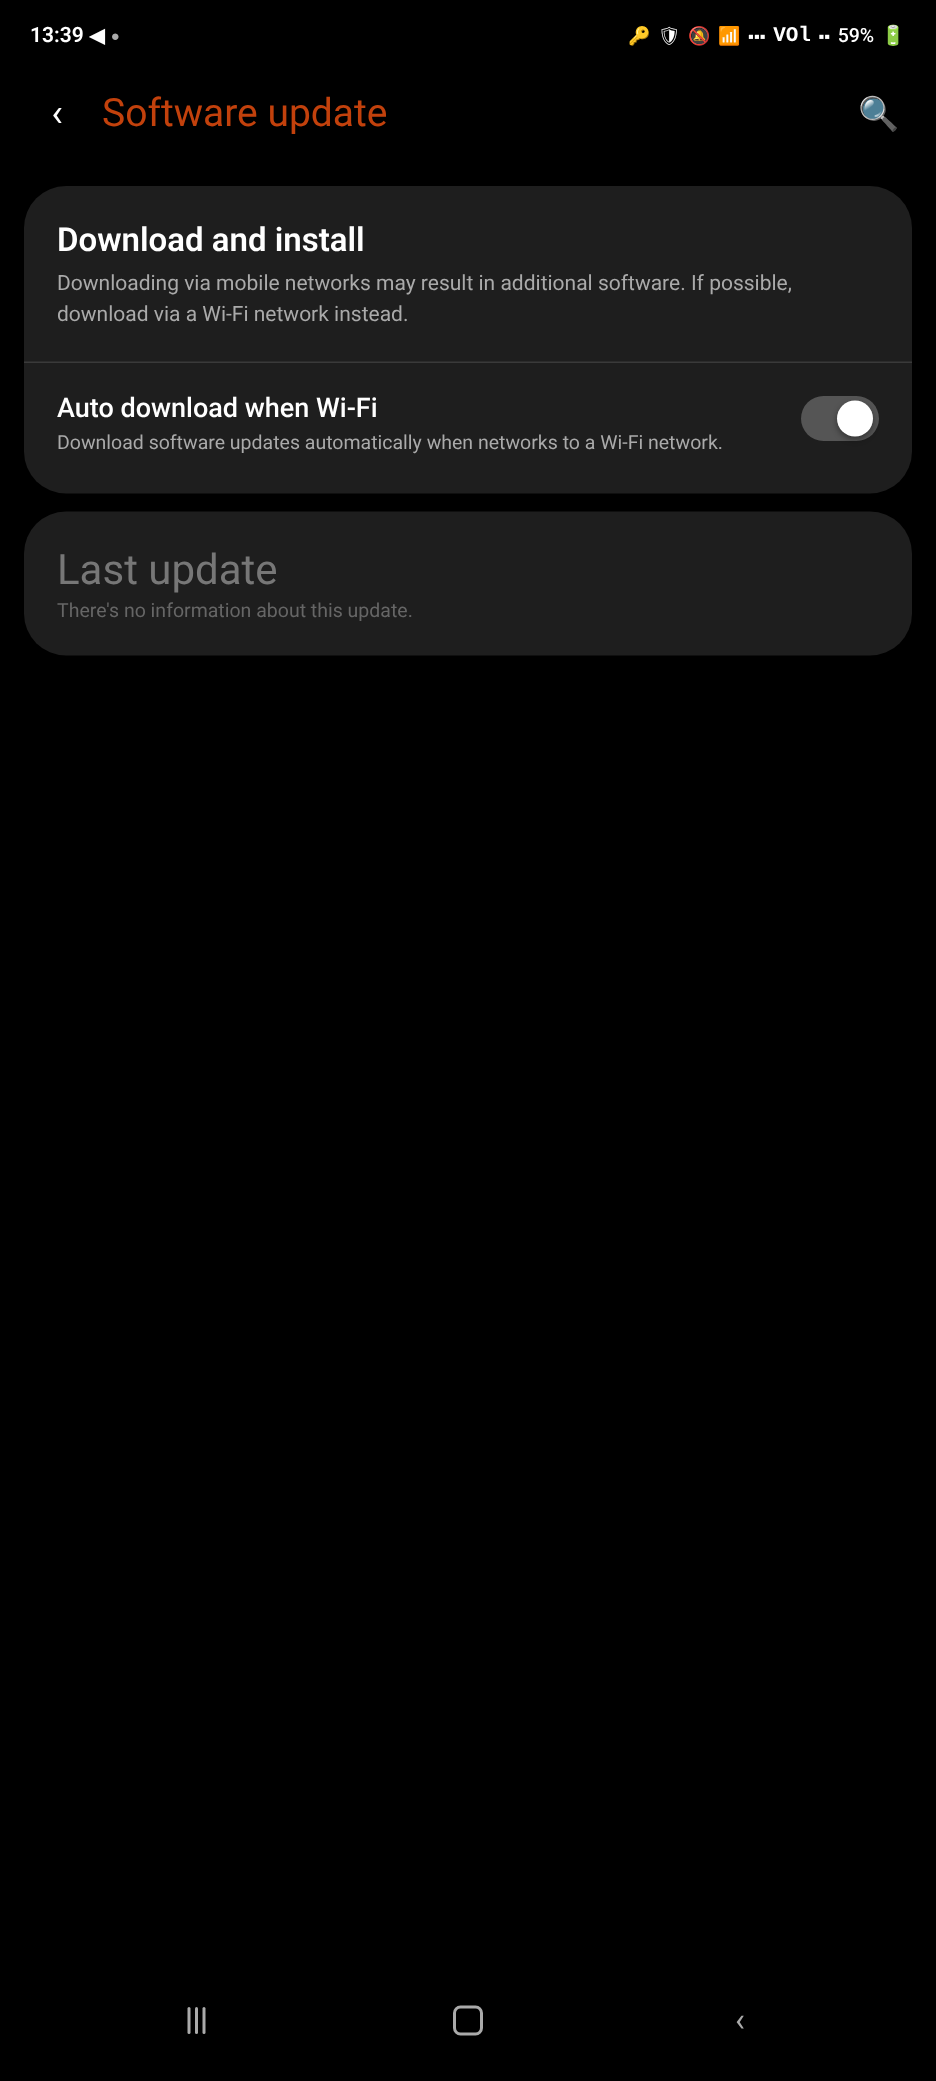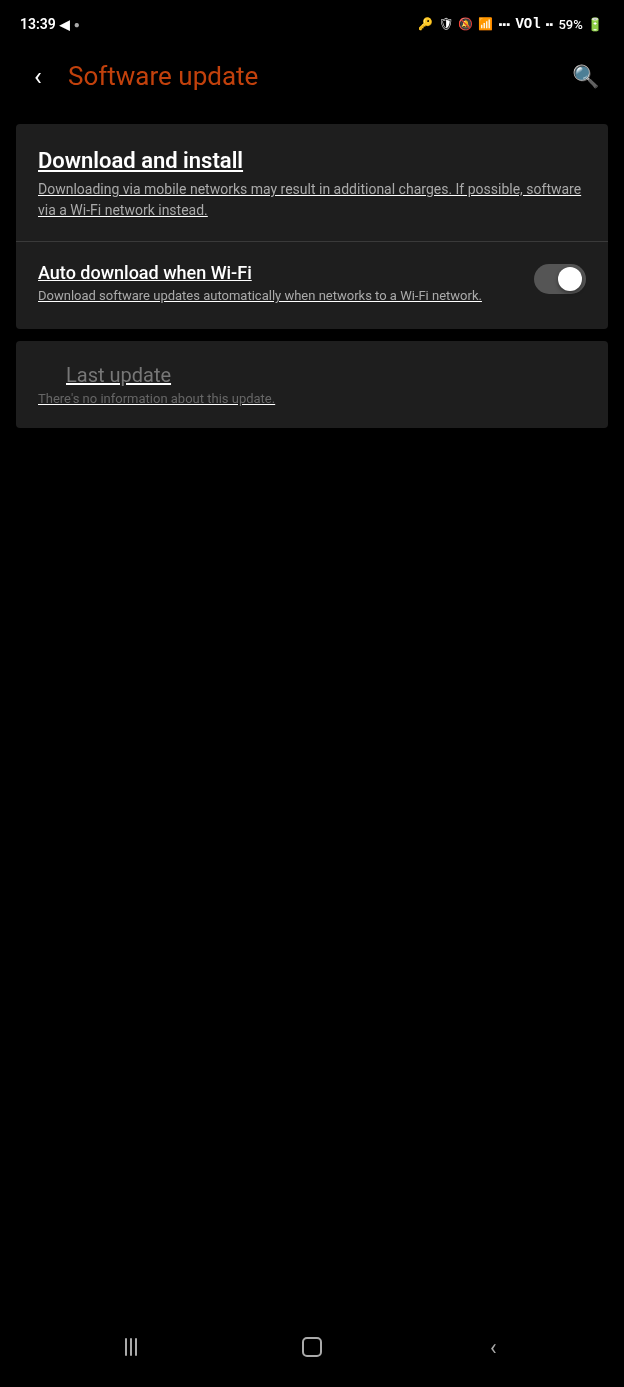--- a/index.html
+++ b/index.html
@@ -92,24 +92,23 @@
     }
 
     
     .main-content {
       padding: 8px 16px;
     }
 
     
     .card {
       background-color: #1e1e1e;
-      border-radius: 4px;
+      border-radius: 28px;
       margin-bottom: 12px;
       overflow: hidden;
-      text-decoration: underline;
     }
 
     
     .download-section {
       padding: 24px 22px 0 22px;
     }
 
     .download-title {
       font-size: 22px;
       font-weight: 600;
@@ -194,25 +193,24 @@
       border-radius: 50%;
       box-shadow: 0 2px 4px rgba(0,0,0,0.4);
     }
 
     
     .last-update-section {
       padding: 22px 22px 22px 22px;
     }
 
     .last-update-title {
-      font-size: 20px;
+      font-size: 28px;
       font-weight: 400;
       color: #777777;
       margin-bottom: 4px;
-      margin-left: 28px;
     }
 
     .last-update-description {
       font-size: 13px;
       color: #666666;
     }
 
     
     .bottom-nav {
       position: absolute;
@@ -295,21 +293,21 @@
     <span class="nav-search-icon">🔍</span>
   </div>
 </div>
 
 <div class="main-content">
 
   <div class="card">
 
     <div class="download-section">
       <div class="download-title">Download and install</div>
-      <div class="download-description">Downloading via mobile networks may result in additional charges. If possible, software via a Wi-Fi network instead.</div>
+      <div class="download-description">Downloading via mobile networks may result in additional software. If possible, download via a Wi-Fi network instead.</div>
     </div>
 
     <div class="divider"></div>
 
     <div class="auto-download-section">
       <div class="auto-download-text">
         <div class="auto-download-title">Auto download when Wi-Fi</div>
         <div class="auto-download-description">Download software updates automatically when networks to a Wi-Fi network.</div>
       </div>
       <div class="toggle-container">

